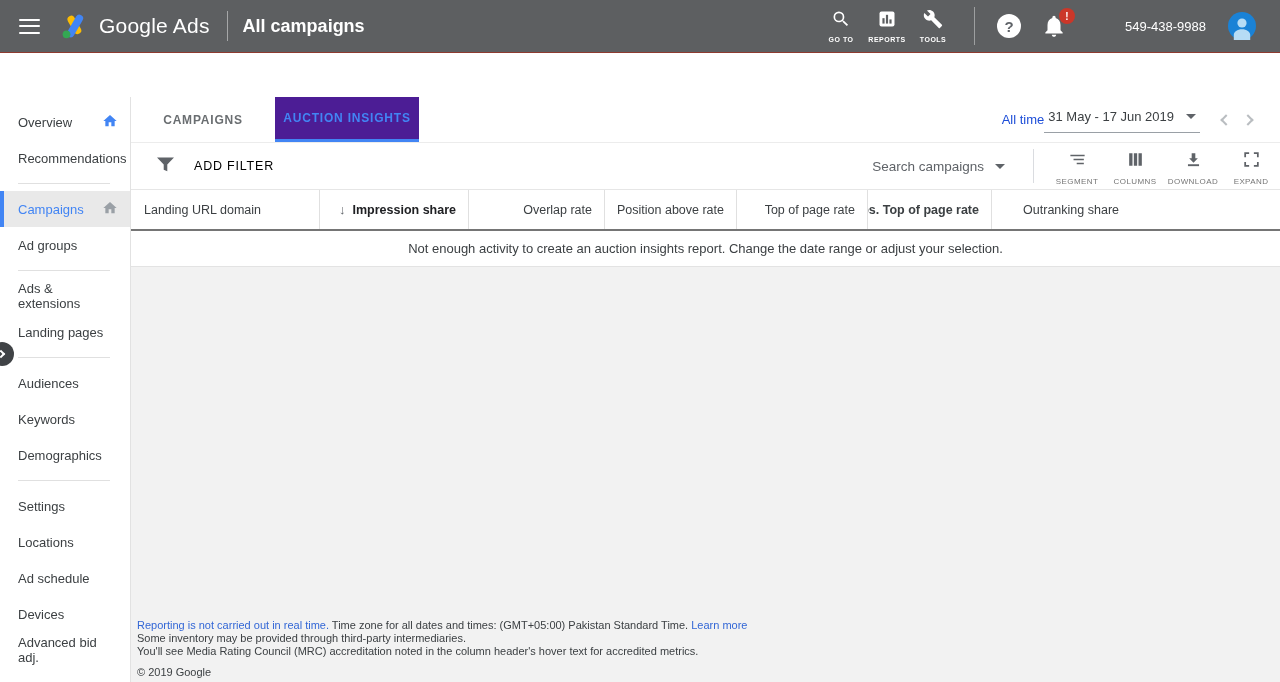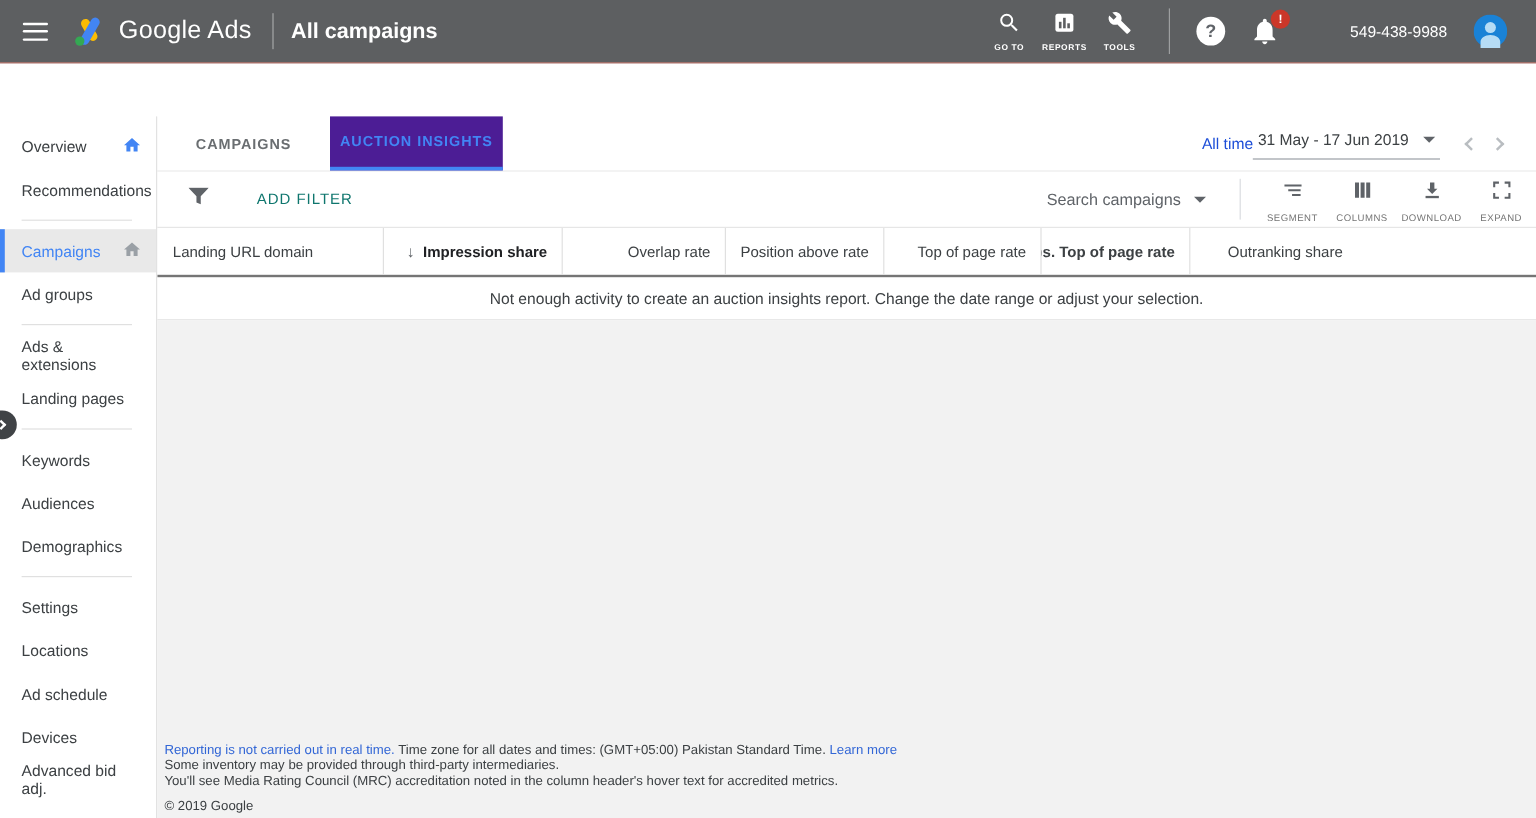--- a/index.html
+++ b/index.html
@@ -64,22 +64,22 @@
   .dr-value { font-size:13px; color:#3c4043; white-space:nowrap; }
   .caret-down { width:0; height:0; border-left:5px solid transparent; border-right:5px solid transparent;
                 border-top:5px solid #5f6368; }
   .dr-nav { width:8px; height:8px; border:solid #b9bdc1; border-width:0 2px 2px 0; cursor:pointer; }
   .dr-prev { transform:rotate(135deg); margin:0 14px 0 22px; }
   .dr-next { transform:rotate(-45deg); margin-right:8px; }
 
   
   .filterbar { height:47px; flex:none; display:flex; align-items:center; border-bottom:1px solid #e6e6e6; }
   .funnel { margin-left:26px; cursor:pointer; }
-  .add-filter { margin-left:40px; font-size:12.5px; font-weight:500; letter-spacing:.8px;
-                color:#0f766e; cursor:pointer; }
+  .add-filter { margin-left:20px; font-size:12.5px; font-weight:500; letter-spacing:.8px;
+                color:#000000; cursor:pointer; }
   .fb-right { margin-left:auto; display:flex; align-items:center; }
   .search-campaigns { display:flex; align-items:center; gap:11px; font-size:13.5px; color:#5f6368;
                       margin-right:28px; cursor:pointer; }
   .fb-vdiv { width:1px; height:34px; background:#dadce0; margin-right:14px; }
   .tool-btn { width:58px; display:flex; flex-direction:column; align-items:center; gap:4px;
               padding-top:3px; cursor:pointer; }
   .tool-btn svg { width:19px; height:19px; }
   .t-lbl { font-size:8px; color:#757575; letter-spacing:.4px; white-space:nowrap; }
 
   
@@ -205,24 +205,24 @@
     </div>
     <div class="side-div"></div>
     <div class="side-item">
       <span>Ads &amp; extensions</span>
     </div>
     <div class="side-item">
       <span>Landing pages</span>
     </div>
     <div class="side-div"></div>
     <div class="side-item">
+      <span>Audiences</span>
+    </div>
+    <div class="side-item">
       <span>Keywords</span>
-    </div>
-    <div class="side-item">
-      <span>Audiences</span>
     </div>
     <div class="side-item">
       <span>Demographics</span>
     </div>
     <div class="side-div"></div>
     <div class="side-item">
       <span>Settings</span>
     </div>
     <div class="side-item">
       <span>Locations</span>

